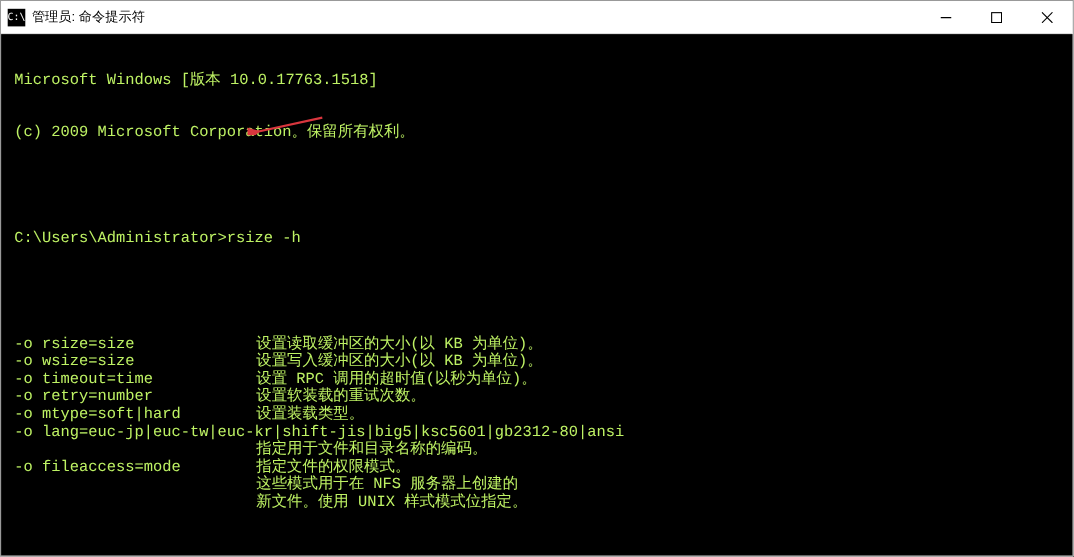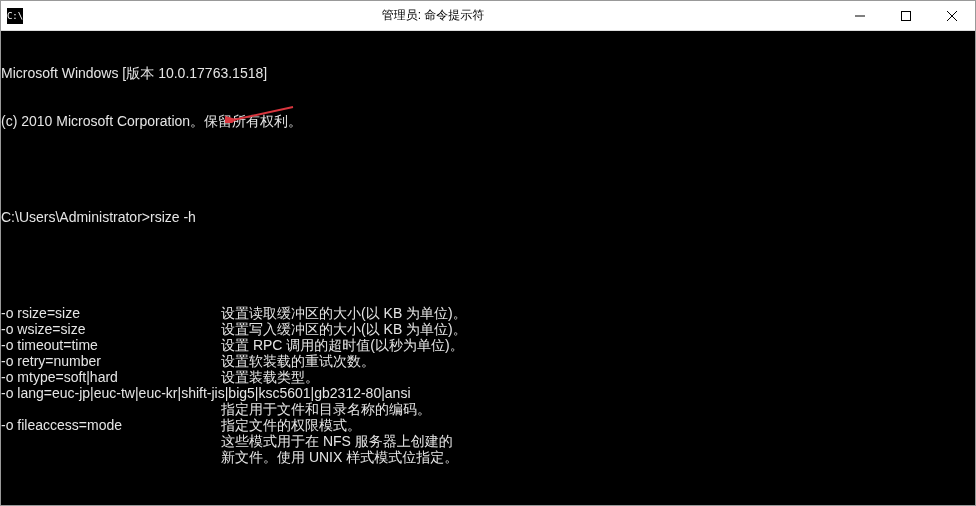--- a/index.html
+++ b/index.html
@@ -36,44 +36,43 @@
   display: flex;
   align-items: center;
   justify-content: center;
   margin-right: 6px;
   font-family: monospace;
 }
 .title-text {
   font-size: 12px;
   color: #000;
   flex: 1;
-  text-align: center;
 }
 .title-controls {
   display: flex;
   height: 100%;
 }
 .title-btn {
   width: 46px;
   height: 100%;
   display: flex;
   align-items: center;
   justify-content: center;
   font-size: 12px;
   color: #000;
 }
 .title-btn svg { width: 10px; height: 10px; }
 .terminal {
   flex: 1;
   background: #000;
-  color: #e5e5e5;
-  font-family: Liberation Sans, sans-serif;
+  color: #bef264;
+  font-family: Liberation Mono, monospace;
   font-size: 14px;
   line-height: 16px;
-  padding: 2px 0;
+  padding: 2px 12px;
   white-space: pre;
   overflow: hidden;
   position: relative;
 }
 .line { white-space: pre; }
 .option-row { display: flex; align-items: flex-end; }
 .opt-col { width: 220px; white-space: pre; }
 .desc-col { white-space: pre; }
 .arrow {
   position: absolute;
@@ -105,21 +104,21 @@
         <svg viewBox="0 0 10 10">
             <line x1="0" y1="0" x2="10" y2="10" stroke="#000" stroke-width="1"></line>
             <line x1="10" y1="0" x2="0" y2="10" stroke="#000" stroke-width="1"></line>
           </svg>
       </div>
     </div>
   </div>
 
   <div class="terminal">
     <div class="line">Microsoft Windows [版本 10.0.17763.1518]</div>
-    <div class="line">(c) 2010 Microsoft Corporation。保留所有权利。</div>
+    <div class="line">(c) 2009 Microsoft Corporation。保留所有权利。</div>
     <div class="line"> </div>
     <div class="line"><span>C:\Users\Administrator&gt;</span><span>rsize -h</span></div>
     <div class="line"> </div>
     <div id="options-container"><div class="option-row"><span class="opt-col">-o rsize=size</span><span class="desc-col">设置读取缓冲区的大小(以 KB 为单位)。</span></div><div class="option-row"><span class="opt-col">-o wsize=size</span><span class="desc-col">设置写入缓冲区的大小(以 KB 为单位)。</span></div><div class="option-row"><span class="opt-col">-o timeout=time</span><span class="desc-col">设置 RPC 调用的超时值(以秒为单位)。</span></div><div class="option-row"><span class="opt-col">-o retry=number</span><span class="desc-col">设置软装载的重试次数。</span></div><div class="option-row"><span class="opt-col">-o mtype=soft|hard</span><span class="desc-col">设置装载类型。</span></div><div class="option-row"><span class="opt-col">-o lang=euc-jp|euc-tw|euc-kr|shift-jis|big5|ksc5601|gb2312-80|ansi</span><span class="desc-col"></span></div><div class="option-row"><span class="opt-col"></span><span class="desc-col">指定用于文件和目录名称的编码。</span></div><div class="option-row"><span class="opt-col">-o fileaccess=mode</span><span class="desc-col">指定文件的权限模式。</span></div><div class="option-row"><span class="opt-col"></span><span class="desc-col">这些模式用于在 NFS 服务器上创建的</span></div><div class="option-row"><span class="opt-col"></span><span class="desc-col">新文件。使用 UNIX 样式模式位指定。</span></div></div>
     
     
 
     <svg class="arrow" width="70" height="18" viewBox="0 0 70 18">
       <defs>
         <marker id="ah" markerWidth="8" markerHeight="8" refX="2" refY="4" orient="auto">

